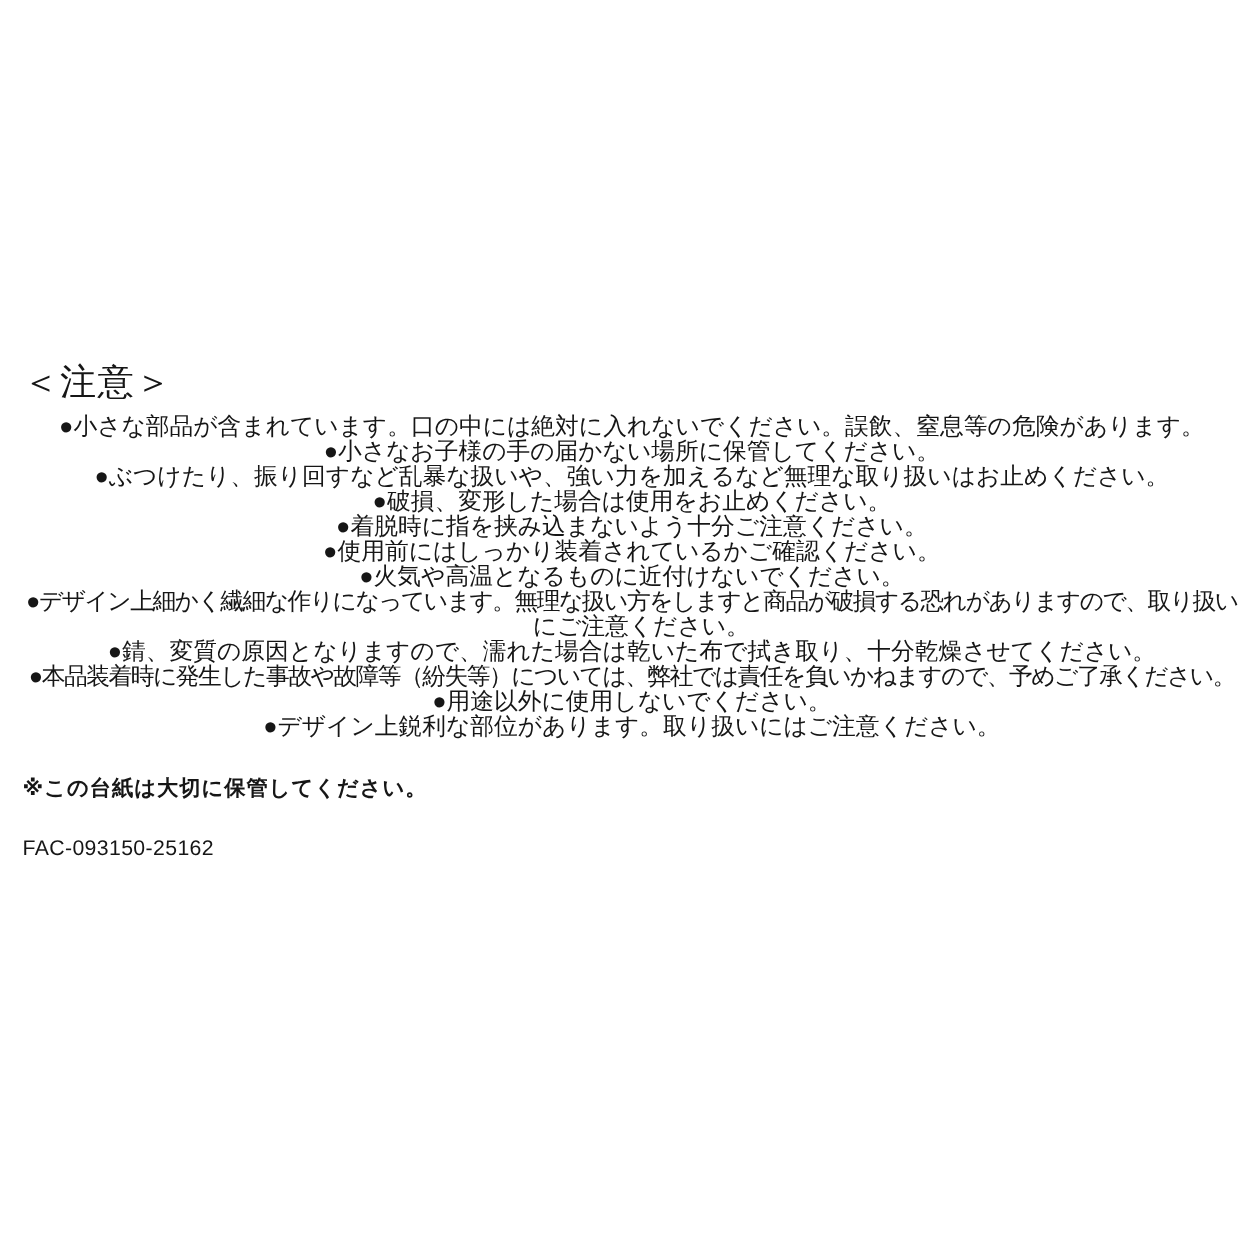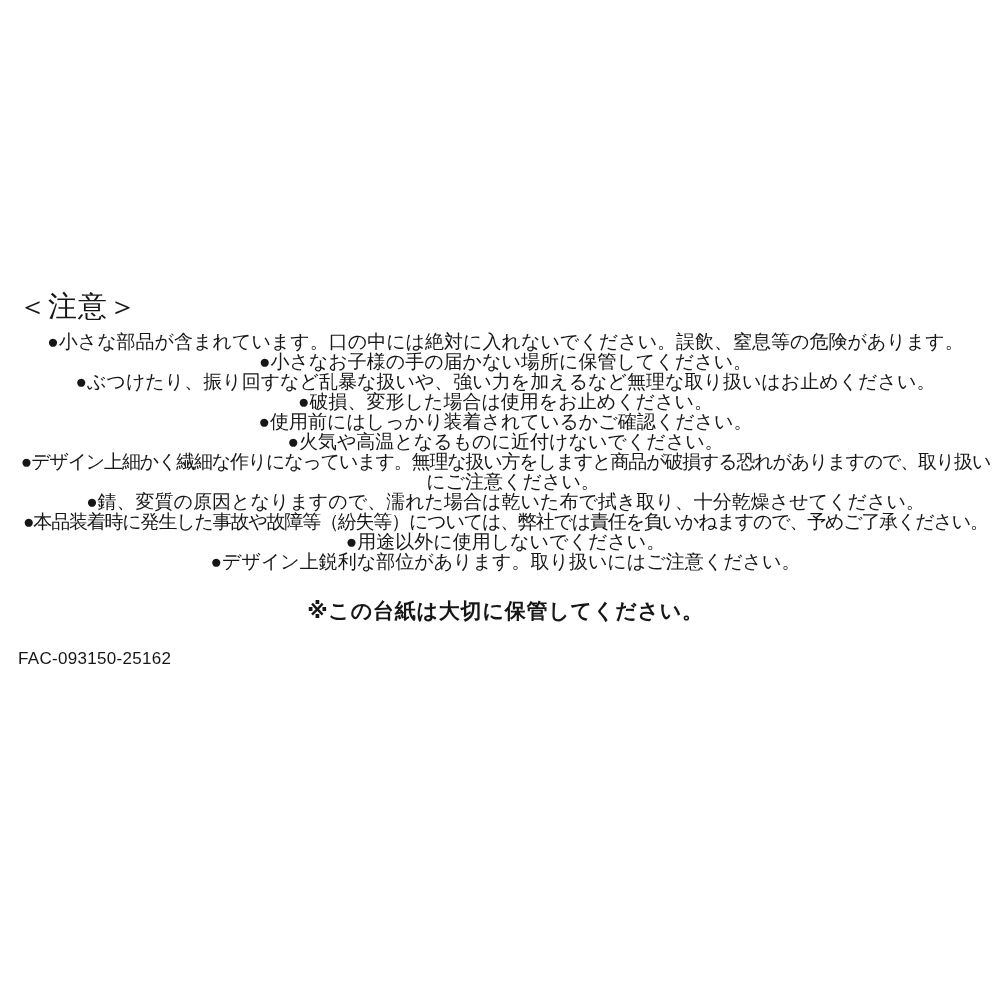--- a/index.html
+++ b/index.html
@@ -43,26 +43,25 @@
     text-align: center;
   }
   .warn-line.condensed {
     letter-spacing: -1.2px;
   }
   .warn-line.wrap-indent {
     padding-left: 15px;
   }
   .retention-note {
     margin-top: 30px;
-    font-size: 21px;
+    font-size: 17px;
     line-height: 18px;
     font-weight: bold;
     letter-spacing: 0.8px;
     white-space: nowrap;
-    text-align: center;
   }
   .product-code {
     margin-top: 30px;
     font-size: 17px;
     line-height: 18px;
     letter-spacing: 0.3px;
     white-space: nowrap;
   }
 </style>
 </head>
@@ -71,20 +70,21 @@
 <div class="page">
   <div class="content">
 
     <div class="caution-title">＜注意＞</div>
 
     <div class="warn-block primary">
       <div class="warn-line">●小さな部品が含まれています。口の中には絶対に入れないでください。誤飲、窒息等の危険があります。</div>
       <div class="warn-line">●小さなお子様の手の届かない場所に保管してください。</div>
       <div class="warn-line">●ぶつけたり、振り回すなど乱暴な扱いや、強い力を加えるなど無理な取り扱いはお止めください。</div>
       <div class="warn-line">●破損、変形した場合は使用をお止めください。</div>
+      <div class="warn-line">●着脱時に指を挟み込まないよう十分ご注意ください。</div>
       <div class="warn-line">●使用前にはしっかり装着されているかご確認ください。</div>
       <div class="warn-line">●火気や高温となるものに近付けないでください。</div>
     </div>
 
     <div class="warn-block secondary">
       <div class="warn-line condensed">●デザイン上細かく繊細な作りになっています。無理な扱い方をしますと商品が破損する恐れがありますので、取り扱い</div>
       <div class="warn-line wrap-indent">にご注意ください。</div>
       <div class="warn-line">●錆、変質の原因となりますので、濡れた場合は乾いた布で拭き取り、十分乾燥させてください。</div>
       <div class="warn-line condensed">●本品装着時に発生した事故や故障等（紛失等）については、弊社では責任を負いかねますので、予めご了承ください。</div>
       <div class="warn-line">●用途以外に使用しないでください。</div>

